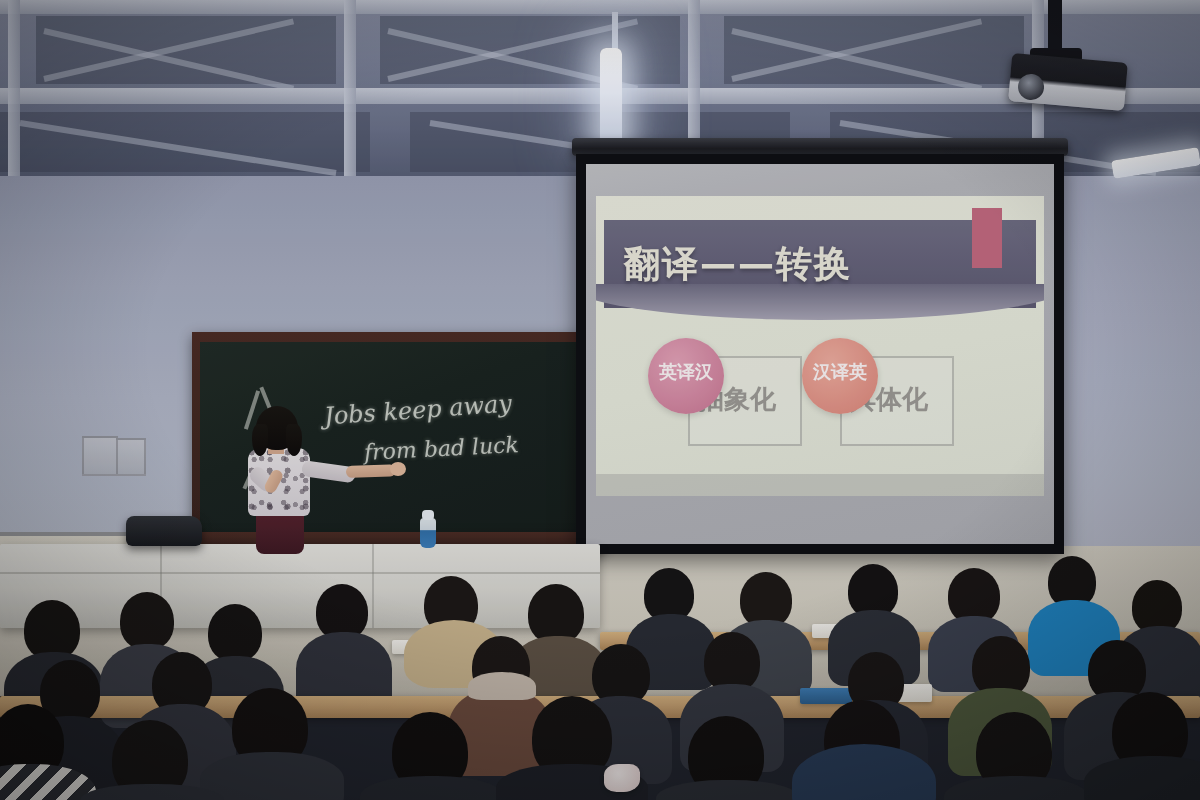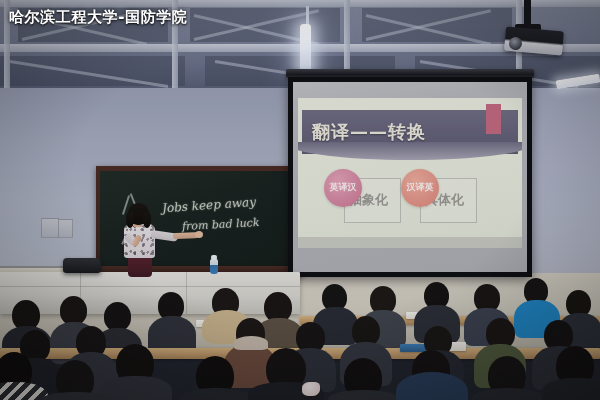--- a/index.html
+++ b/index.html
@@ -361,15 +361,14 @@
     <div class="head" style="left:56px;top:360px;width:38px;height:40px;background:#161312;"></div>
     <div class="body" style="left:40px;top:392px;width:72px;height:18px;background:#2d3038;"></div>
   </div>
 
   <div class="paper" style="left:302px;top:382px;width:18px;height:14px;border-radius:40% 30% 45% 35%;
               background:radial-gradient(circle at 40% 35%,#f7f1ef,#e2cfcd);"></div>
 
   <div class="warm"></div>
   <div class="vig"></div>
 
-  <div class="watermark">哈尔滨工程大学-国防学院</div>
 
 </div>
 
 </body></html>

